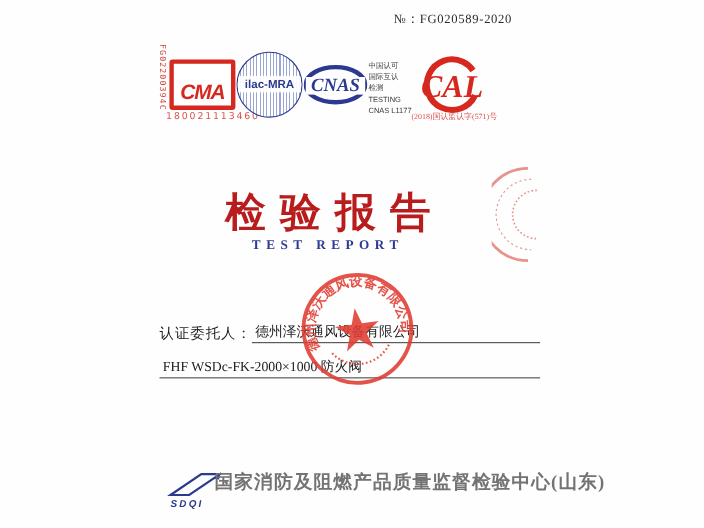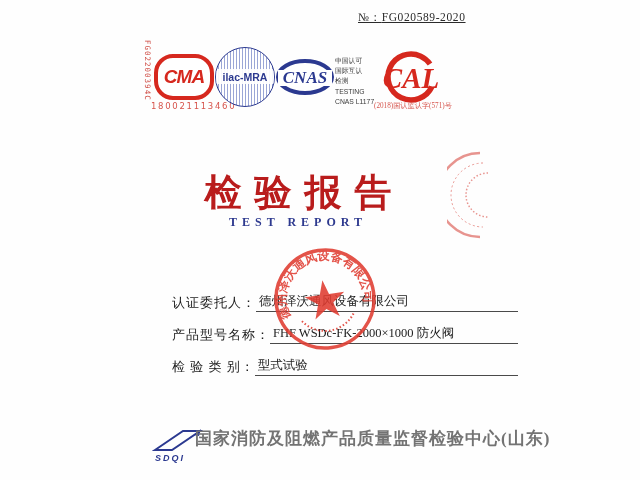--- a/index.html
+++ b/index.html
@@ -4,35 +4,35 @@
 <style>
   html,body { margin:0; padding:0; background:#ffffff; }
   .page {
     position:relative; width:640px; height:480px; background:#fefefe;
     font-family:"Liberation Serif", serif; overflow:hidden;
   }
 
   
   .report-no {
     position:absolute; left:358px; top:10px; font-size:11.5px; color:#2b2b2b;
-    letter-spacing:0.6px; font-family:"Liberation Serif", serif;text-decoration:underline;
+    letter-spacing:0.6px; font-family:"Liberation Serif", serif;
   }
 
   
   .vert-code {
     position:absolute; left:143px; top:40px; color:#cf4a42; font-size:7.5px;
     writing-mode:vertical-rl; letter-spacing:1px;
     font-family:"DejaVu Sans Mono", monospace;
   }
 
   
   .cma-box {
     position:absolute; left:154px; top:54px; width:52px; height:38px;
-    border:4px solid #d6281e; border-radius:19px;
-    display:flex; align-items:center; justify-content:center; background:#fff;
+    border:4px solid #d6281e; border-radius:3px;
+    display:flex; align-items:flex-end; justify-content:center; background:#fff;
   }
   .cma-text {
     color:#d6281e; font-weight:bold; font-style:italic; font-size:19px;
     font-family:"Liberation Sans", sans-serif; letter-spacing:-1px;
   }
   .cma-number {
     position:absolute; left:151px; top:101px; color:#d6544c; font-size:8.5px;
     letter-spacing:1.7px; font-family:"DejaVu Sans", sans-serif;
   }
 
@@ -75,21 +75,21 @@
     position:absolute; left:148px; top:168px; width:300px; text-align:center;
     font-size:37px; font-weight:bold; color:#b91c1c; letter-spacing:13px;
     text-indent:13px; white-space:nowrap;
   }
   .title-en {
     position:absolute; left:148px; top:215px; width:300px; text-align:center;
     font-size:12px; font-weight:bold; color:#2e3a8f; letter-spacing:5px;
   }
 
   
-  .fields { position:absolute; left:145px; top:291px; width:346px;margin-left:27px; }
+  .fields { position:absolute; left:145px; top:291px; width:346px; }
   .field-row {
     display:flex; align-items:flex-end; height:21px; margin-bottom:11px;
     font-size:13px; color:#1c1c1c;
   }
   .field-label { white-space:pre; letter-spacing:1px; }
   .field-value {
     flex:1; border-bottom:1px solid #4a4a4a; padding:0 2px 1px 3px;
     font-size:12.5px; white-space:nowrap; overflow:hidden;
   }
 
@@ -156,26 +156,21 @@
 
   <div class="title-zh">检验报告</div>
   <div class="title-en">TEST REPORT</div>
 
   <div class="fields">
     <div class="field-row">
       <span class="field-label">认证委托人：</span>
       <span class="field-value">德州泽沃通风设备有限公司</span>
     </div>
     <div class="field-row">
-      <span class="field-label">产品型号名称：</span>
       <span class="field-value">FHF WSDc-FK-2000×1000 防火阀</span>
-    </div>
-    <div class="field-row">
-      <span class="field-label">检 验 类 别：</span>
-      <span class="field-value">型式试验</span>
     </div>
   </div>
 
   <svg class="stamp" width="108" height="108">
     <circle cx="54" cy="54" r="49" fill="none" stroke="#e03c31" stroke-width="3.5"></circle>
     <polygon points="54,35 58.7,49.5 74,49.5 61.6,58.5 66.3,73 54,64 41.7,73 46.4,58.5 34,49.5 49.3,49.5" fill="#e03c31"></polygon>
     <defs>
       <path id="sealTextPath" d="M 17.4 67.3 A 39 39 0 1 1 90.6 67.3" fill="none"></path>
     </defs>
     <text font-size="12" fill="#e03c31" font-weight="bold" font-family="Liberation Serif, serif">

